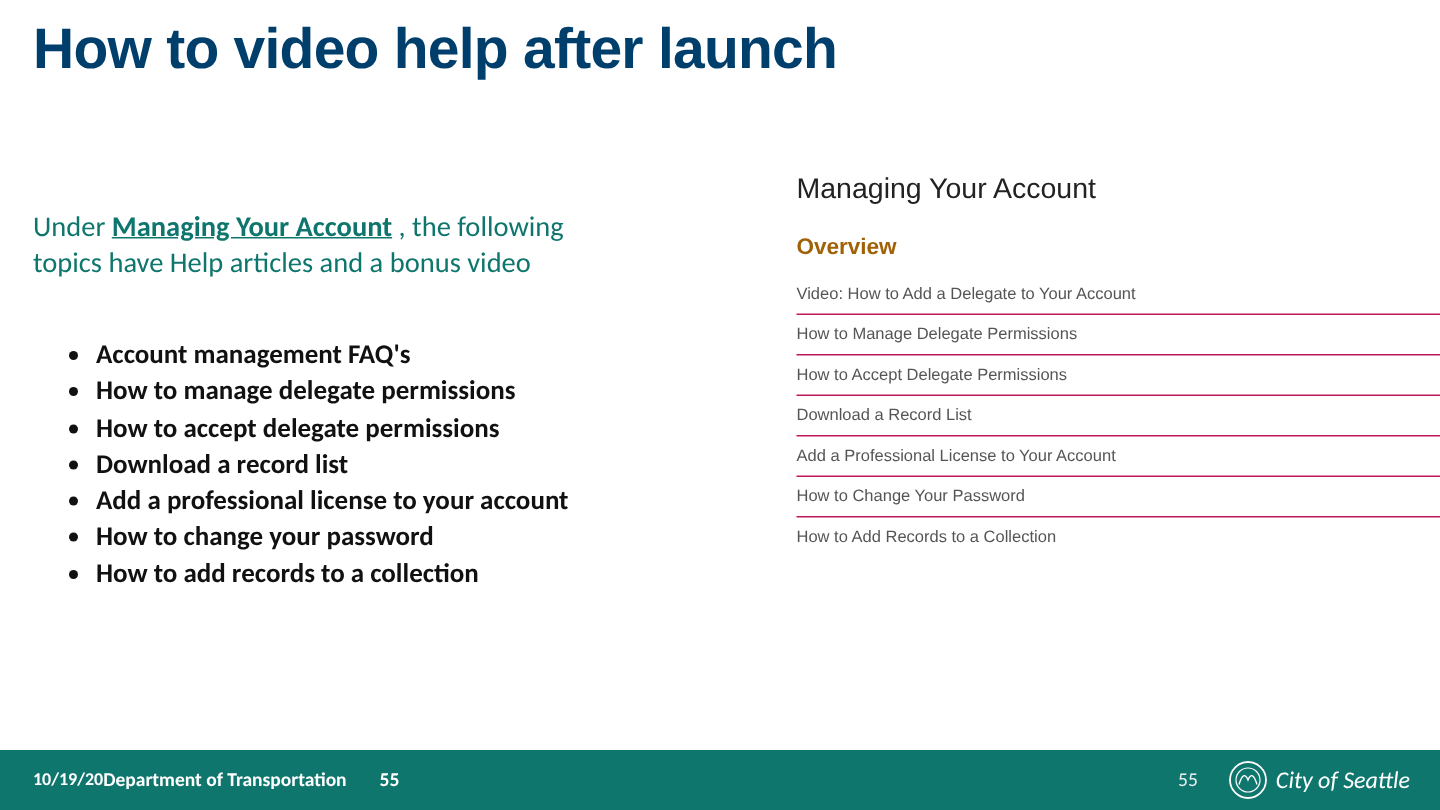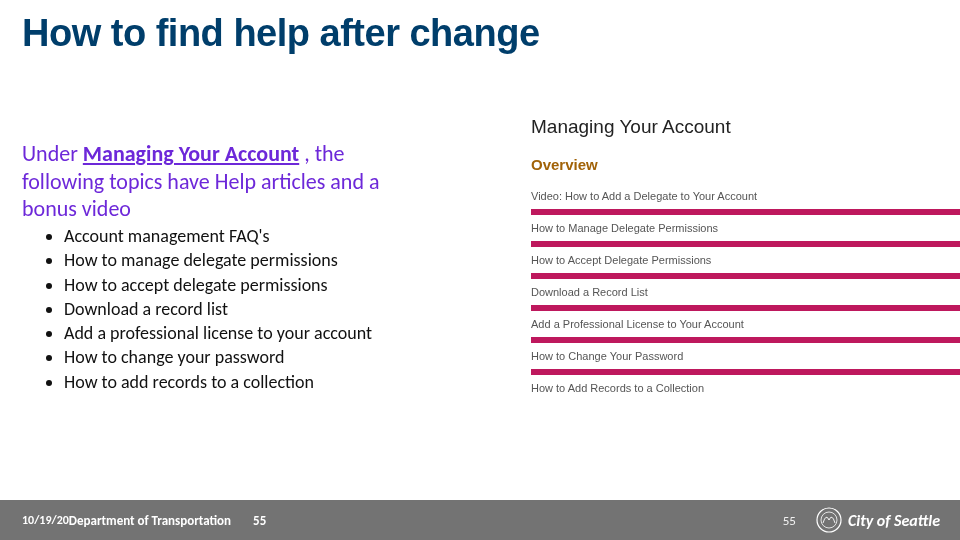--- a/index.html
+++ b/index.html
@@ -1,43 +1,43 @@
 <!DOCTYPE html>
 <html><head>
 <meta charset="utf-8">
 <style>
   * { box-sizing: border-box; margin: 0; padding: 0; }
   html, body { width: 960px; height: 540px; overflow: hidden; font-family: "Segoe UI", Arial, sans-serif; background: #fff; }
   .slide { position: relative; width: 960px; height: 540px; }
   .title { position: absolute; left: 22px; top: 14px; font-size: 38px; font-weight: 800; color: #003e6b; line-height: 1.05; letter-spacing: -0.5px; }
-  .intro { position: absolute; left: 22px; top: 140px; width: 360px; font-size: 22px; line-height: 1.25; font-family: Calibri, Arial, sans-serif; color: #6d28d9; }
+  .intro { position: absolute; left: 22px; top: 140px; width: 360px; font-size: 19px; line-height: 1.25; font-family: Calibri, Arial, sans-serif; color: #0f766e; }
   .intro .link { text-decoration: underline; font-weight: 700; }
   .bullets { position: absolute; left: 48px; top: 224px; width: 370px; font-size: 18px; font-family: Calibri, Arial, sans-serif; color: #111; line-height: 1.35; }
-  .bullets ul { list-style: disc; padding-left: 16px; }
+  .bullets ul { list-style: disc; padding-left: 16px; font-weight: bold; }
   .sidepanel { position: absolute; right: 0; top: 108px; width: 430px; height: 380px; border-left: 1px solid #fff; }
   .sidepanel .hdr { font-size: 19px; font-weight: 400; color: #222; margin-top: 8px; }
   .sidepanel .ov { font-size: 15px; font-weight: 700; margin: 18px 0 10px; color: #a16207; }
-  .sidepanel .row { font-size: 11px; color: #555; border-bottom: 6px solid #be185d; padding: 7px 60px 7px 0; }
+  .sidepanel .row { font-size: 11px; color: #555; border-bottom: 1px solid #be185d; padding: 7px 60px 7px 0; }
   .sidepanel .row:last-child { border-bottom: none; }
-  .footer { position: absolute; left: 0; bottom: 0; width: 960px; height: 40px; background: #737373; color: #fff; display: flex; align-items: center; font-family: Calibri, Arial, sans-serif; }
+  .footer { position: absolute; left: 0; bottom: 0; width: 960px; height: 40px; background: #0f766e; color: #fff; display: flex; align-items: center; font-family: Calibri, Arial, sans-serif; }
   .footer .fdate { font-size: 12px; font-weight: 700; margin-left: 22px; }
   .footer .fdept { font-size: 13px; font-weight: 700; }
   .footer .fpage { font-size: 13px; font-weight: 700; margin-left: 22px; }
   .footer .spacer { flex: 1; }
   .footer .fpage2 { font-size: 13px; margin-right: 20px; opacity: 0.9; }
   .logo { display: flex; align-items: center; margin-right: 20px; }
   .logo svg { display: block; }
-  .logotext { font-style: italic; font-size: 16px; font-weight: 700; margin-left: 6px; }
+  .logotext { font-style: italic; font-size: 16px; font-weight: 400; margin-left: 6px; }
 </style>
 </head>
 <body>
 
 <div class="slide">
 
-  <div class="title">How to find help after change</div>
+  <div class="title">How to video help after launch</div>
 
   <div class="intro">
     <span>Under </span><span class="link">Managing Your Account</span><span> , the following topics have Help articles and a bonus video</span>
   </div>
 
   <div class="bullets">
     <ul>
       <li>Account management FAQ's</li>
       <li>How to manage delegate permissions</li>
       <li>How to accept delegate permissions</li>

